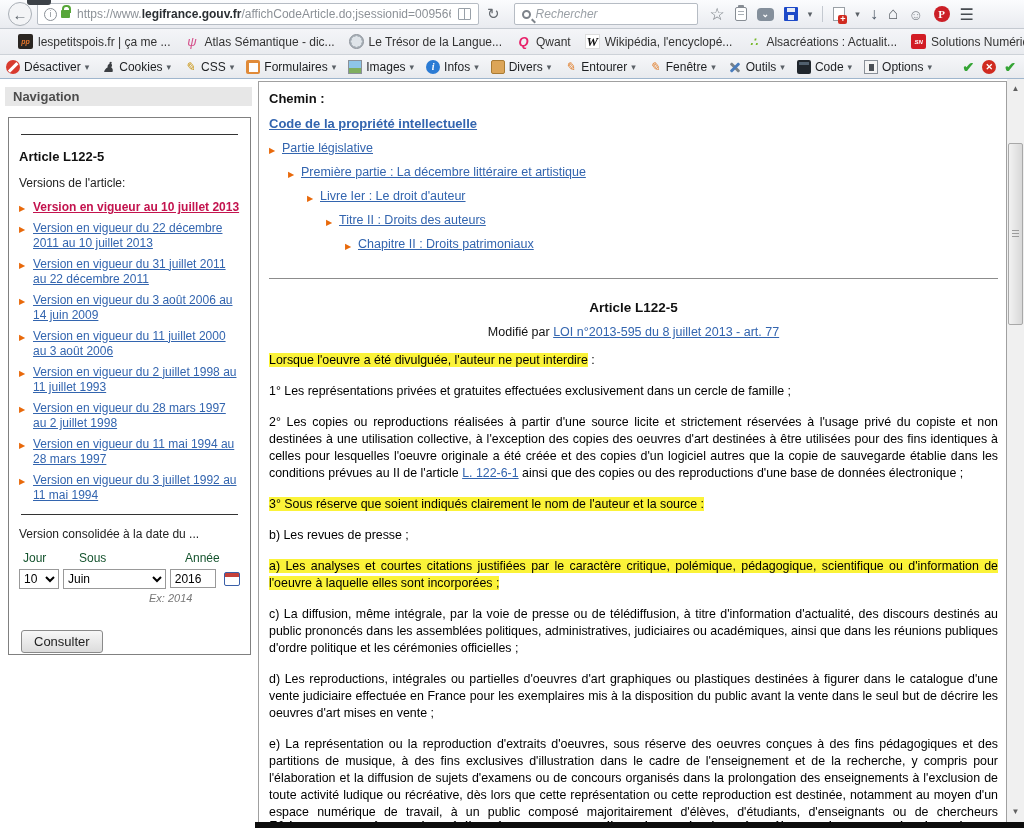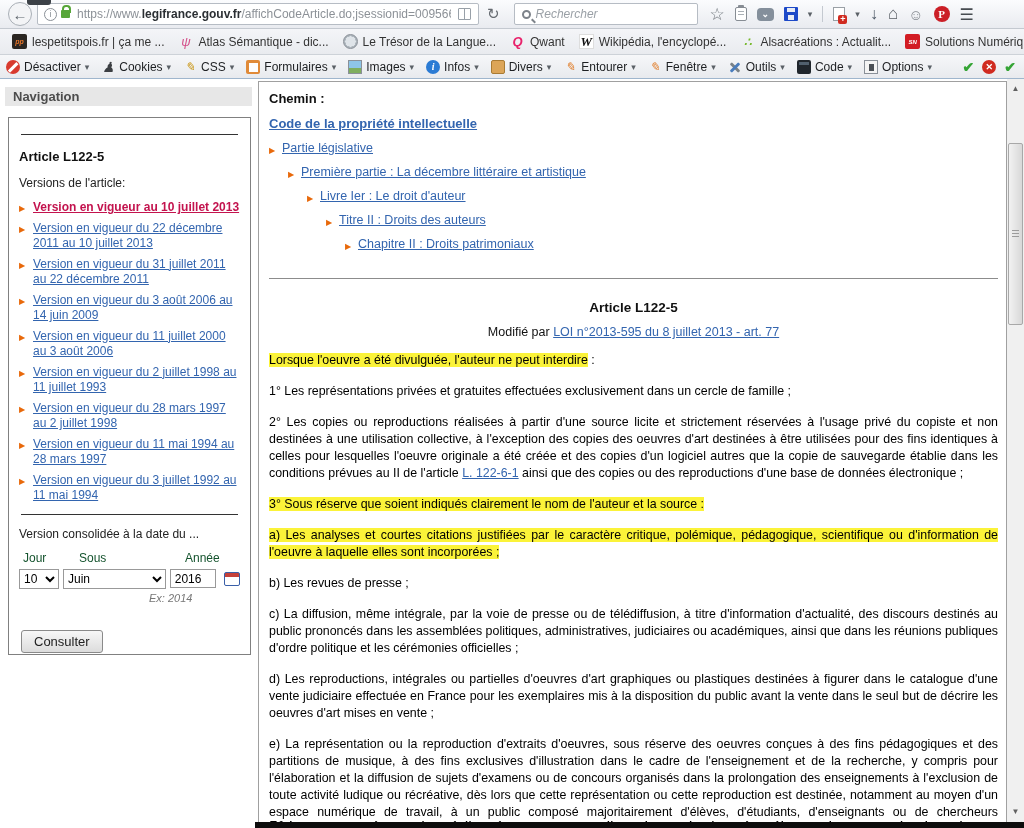--- a/index.html
+++ b/index.html
@@ -55,21 +55,21 @@
     background:#d02b20; color:#fff; font-size:9px; line-height:9px; text-align:center; font-weight:700; border-radius:2px;}
   .down-g { font-size:16px; font-weight:700; color:#4d5866; }
   .home-g { font-size:17px; color:#585e65; }
   .smiley-g { font-size:15px; color:#84898f; }
   .pin-ico { width:16px; height:16px; border-radius:50%; background:#cb1f27; color:#fff;
     font-weight:700; font-size:11px; line-height:16px; text-align:center; font-family:"Liberation Serif",serif;}
   .menu-g { font-size:16px; color:#474c51; }
   
   .bmbar { position:absolute; left:0; top:29px; width:1024px; height:26px;
     background:linear-gradient(#f4f5f8,#e9ebef); border-bottom:1px solid #cdd2d8;
-    display:flex; align-items:center; padding-left:12px; gap:14px; }
+    display:flex; align-items:center; padding-left:18px; gap:14px; }
   .bm-item { display:inline-flex; align-items:center; gap:5px; font-size:12px; color:#333; white-space:nowrap;}
   .bm-ico { width:15px; height:15px; display:inline-flex; align-items:center; justify-content:center; flex:none;}
   .bm-pp { background:#2b2622; color:#e8762a; font-size:7px; font-weight:700; border-radius:2px;}
   .bm-atlas { color:#d4508a; font-size:13px; }
   .bm-globe { border:1px solid #8a9098; border-radius:50%;
     background:radial-gradient(circle at 50% 50%, #dfe4e9 0 55%, #aeb6bd 56%); }
   .bm-qwant { color:#e8226b; font-size:13px; font-weight:700; }
   .bm-wiki { color:#111; font-size:13px; font-family:"Liberation Serif",serif; font-weight:700;
     background:#fff; border:1px solid #ddd; }
   .bm-alsa { color:#76b82a; font-size:12px; font-weight:700; }
@@ -363,22 +363,22 @@
     <hr class="content-hr">
     <div class="art-head">Article L122-5</div>
     <div class="modified">
       <span>Modifié par </span><a>LOI n°2013-595 du 8 juillet 2013 - art. 77</a>
     </div>
     <div class="paras" id="paras">
         <p><span class="hl">Lorsque l'oeuvre a été divulguée, l'auteur ne peut interdire</span><span> :</span></p>
         <p><span>1° Les représentations privées et gratuites effectuées exclusivement dans un cercle de famille ;</span></p>
         <p><span>2° Les copies ou reproductions réalisées à partir d'une source licite et strictement réservées à l'usage privé du copiste et non destinées à une utilisation collective, à l'exception des copies des oeuvres d'art destinées à être utilisées pour des fins identiques à celles pour lesquelles l'oeuvre originale a été créée et des copies d'un logiciel autres que la copie de sauvegarde établie dans les conditions prévues au II de l'article </span><a href="#">L. 122-6-1</a><span> ainsi que des copies ou des reproductions d'une base de données électronique ;</span></p>
         <p><span class="hl">3° Sous réserve que soient indiqués clairement le nom de l'auteur et la source :</span></p>
+        <p><span>b) Les revues de presse ;</span></p>
         <p><span class="hl">a) Les analyses et courtes citations justifiées par le caractère critique, polémique, pédagogique, scientifique ou d'information de l'oeuvre à laquelle elles sont incorporées ;</span></p>
-        <p><span>b) Les revues de presse ;</span></p>
         <p><span>c) La diffusion, même intégrale, par la voie de presse ou de télédiffusion, à titre d'information d'actualité, des discours destinés au public prononcés dans les assemblées politiques, administratives, judiciaires ou académiques, ainsi que dans les réunions publiques d'ordre politique et les cérémonies officielles ;</span></p>
         <p><span>d) Les reproductions, intégrales ou partielles d'oeuvres d'art graphiques ou plastiques destinées à figurer dans le catalogue d'une vente judiciaire effectuée en France pour les exemplaires mis à la disposition du public avant la vente dans le seul but de décrire les oeuvres d'art mises en vente ;</span></p>
         <p><span>e) La représentation ou la reproduction d'extraits d'oeuvres, sous réserve des oeuvres conçues à des fins pédagogiques et des partitions de musique, à des fins exclusives d'illustration dans le cadre de l'enseignement et de la recherche, y compris pour l'élaboration et la diffusion de sujets d'examens ou de concours organisés dans la prolongation des enseignements à l'exclusion de toute activité ludique ou récréative, dès lors que cette représentation ou cette reproduction est destinée, notamment au moyen d'un espace numérique de travail, à un public composé majoritairement d'élèves, d'étudiants, d'enseignants ou de chercheurs directement concernés par l'acte d'enseignement, de formation ou l'activité de recherche nécessitant cette représentation ou cette reproduction, qu'elle ne fait l'objet d'aucune publication ou diffusion à un tiers au public ainsi constitué, que l'utilisation de cette représentation ou cette reproduction ne donne lieu à aucune exploitation commerciale et qu'elle est compensée par une rémunération négociée sur une base forfaitaire sans préjudice de la cession du droit de reproduction par reprographie mentionnée à l'article </span></p>
       </div>
     <div class="partial-para" id="partial">
         <p><span>5° Les actes nécessaires à l'accès au contenu d'une base de données électronique pour les besoins et dans les limites de l'utilisation prévue par contrat ;</span></p>
       </div>
   </div>
 
   <div class="scrollbar">

